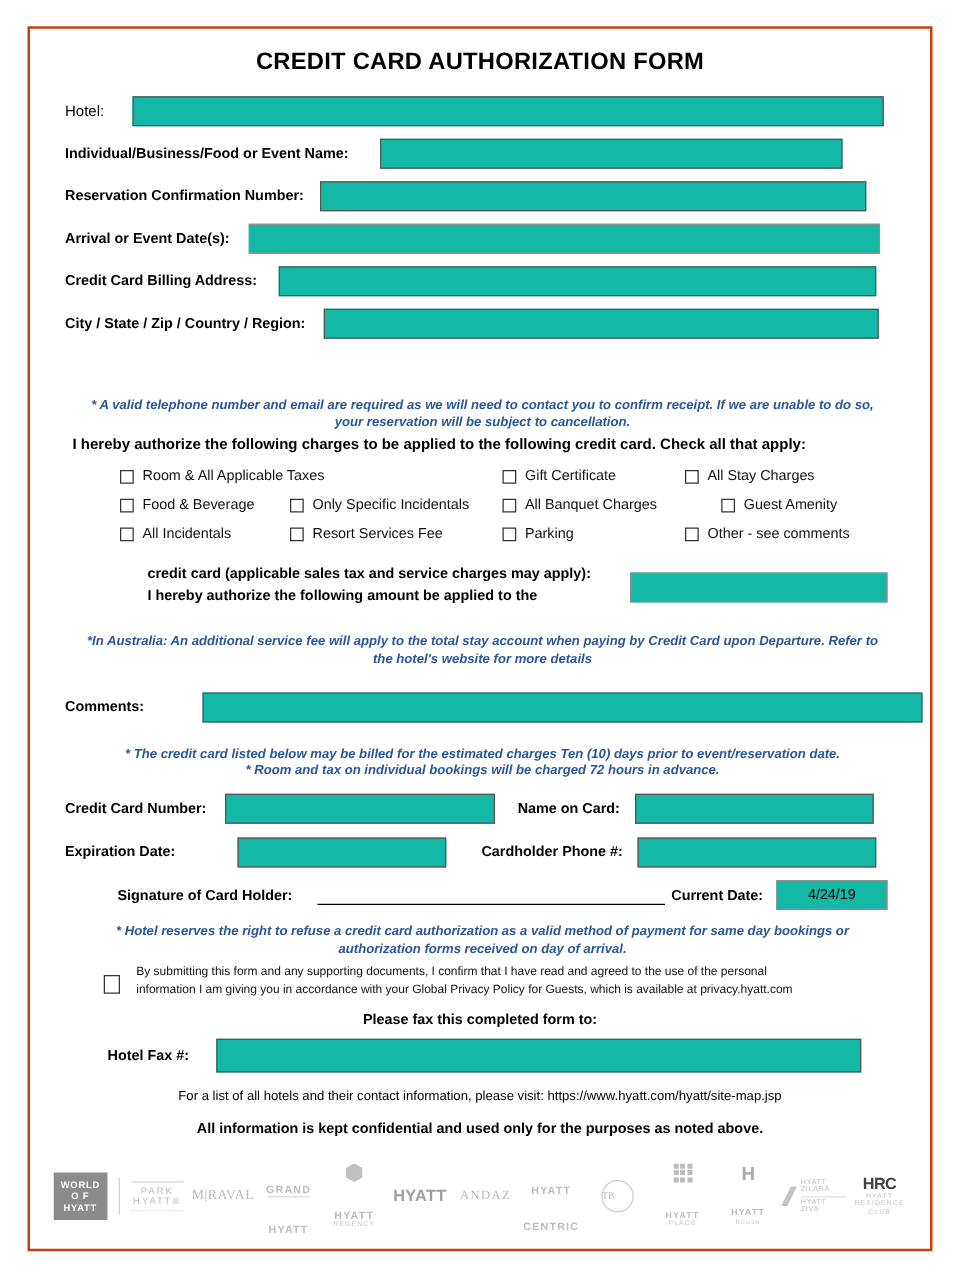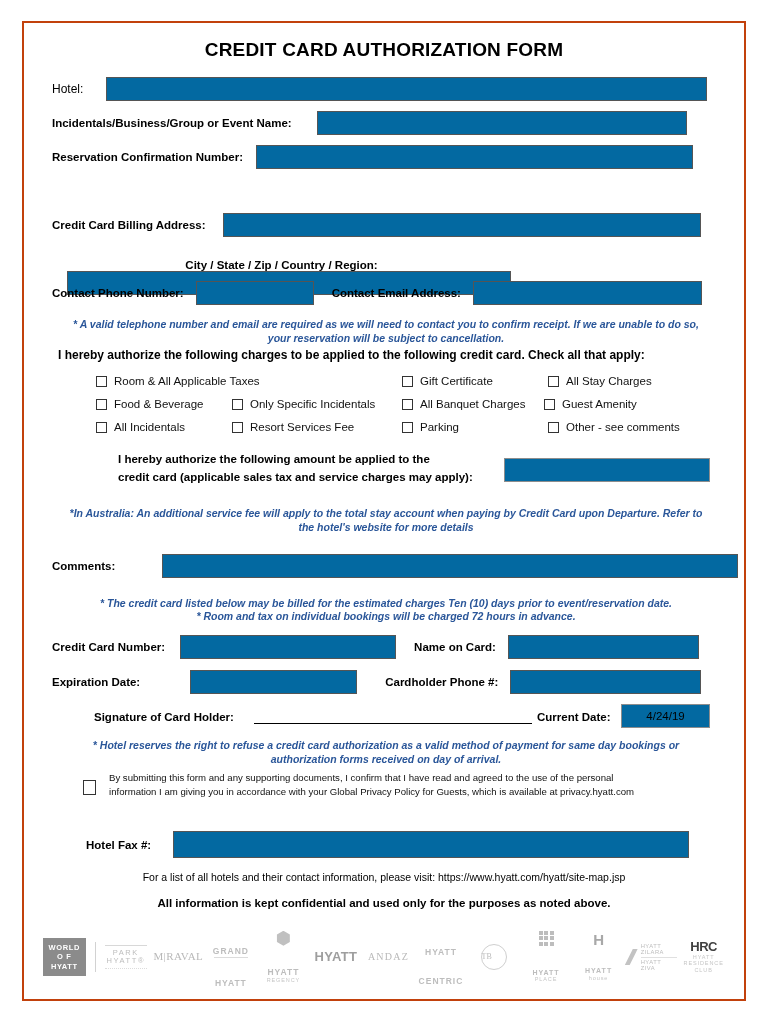--- a/index.html
+++ b/index.html
@@ -27,21 +27,21 @@
     font-size: 19px; font-weight: bold; letter-spacing: .2px;
     color: #000;
   }
 
   
   .row { position: absolute; display: flex; align-items: center; }
   .lbl { font-size: 11.5px; font-weight: bold; color: #000; white-space: nowrap; }
   .lbl.reg { font-weight: normal; font-size: 12px; }
   .box {
     border: 1px solid #555;
-    background: #0369a1;
+    background: #14b8a6;
     height: 24px;
   }
   .box.soft { border-color: #8d8d8d; }
 
   
   .note {
     position: absolute;
     color: #2a5699;
     font-style: italic;
     font-weight: bold;
@@ -155,46 +155,44 @@
 <div class="inner">
 
   <div class="form-title">CREDIT CARD AUTHORIZATION FORM</div>
 
   <div class="row" style="left:28px; top:54px;">
     <span class="lbl reg">Hotel:</span>
     <span class="box" style="width:601px; margin-left:23px;"></span>
   </div>
 
   <div class="row" style="left:28px; top:88px;">
-    <span class="lbl">Incidentals/Business/Group or Event  Name:</span>
+    <span class="lbl">Individual/Business/Food or Event  Name:</span>
     <span class="box" style="width:370px; margin-left:25px;"></span>
   </div>
 
   <div class="row" style="left:28px; top:122px;">
     <span class="lbl">Reservation Confirmation Number:</span>
     <span class="box" style="width:437px; margin-left:13px;"></span>
   </div>
 
+  <div class="row" style="left:28px; top:156px;">
+    <span class="lbl">Arrival or Event Date(s):</span>
+    <span class="box soft" style="width:505px; margin-left:15px;"></span>
+  </div>
 
   <div class="row" style="left:28px; top:190px;">
     <span class="lbl">Credit Card Billing Address:</span>
     <span class="box" style="width:478px; margin-left:17px;"></span>
   </div>
 
-  <div class="row" style="left:28px; top:236px;flex-direction:column;">
+  <div class="row" style="left:28px; top:224px;">
     <span class="lbl">City / State / Zip / Country / Region:</span>
     <span class="box" style="width:444px; margin-left:15px;"></span>
   </div>
 
-  <div class="row" style="left:28px; top:258px;">
-    <span class="lbl">Contact Phone Number:</span>
-    <span class="box" style="width:118px; margin-left:12px;"></span>
-    <span class="lbl" style="margin-left:18px;">Contact Email Address:</span>
-    <span class="box" style="width:229px; margin-left:12px;"></span>
-  </div>
 
   <div class="note" style="left:38px; top:294px; width:648px;">* A valid telephone number and email are required as we will need to contact you to confirm receipt. If we are unable to do so, your reservation will be subject to cancellation.</div>
 
   <div class="blackline" style="left:34px; top:325px;">I hereby authorize the following charges to be applied to the following credit card.  Check all that apply:</div>
 
   <div class="cb-item" style="left:72px; top:352px;">
     <span class="cb"></span>
     <span class="cb-lab">Room &amp; All Applicable Taxes</span>
   </div>
   <div class="cb-item" style="left:72px; top:375px;">
@@ -225,32 +223,32 @@
   </div>
   <div class="cb-item" style="left:378px; top:398px;">
     <span class="cb"></span>
     <span class="cb-lab">Parking</span>
   </div>
 
   <div class="cb-item" style="left:524px; top:352px;">
     <span class="cb"></span>
     <span class="cb-lab">All Stay Charges</span>
   </div>
-  <div class="cb-item" style="left:520px; top:375px;">
+  <div class="cb-item" style="left:553px; top:375px;">
     <span class="cb"></span>
     <span class="cb-lab">Guest Amenity</span>
   </div>
   <div class="cb-item" style="left:524px; top:398px;">
     <span class="cb"></span>
     <span class="cb-lab">Other - see comments</span>
   </div>
 
   <div class="amt-text" style="left:94px; top:428px;">
+    <div>credit card (applicable sales tax and service charges may apply):</div>
     <div>I hereby authorize the following amount be applied to the</div>
-    <div>credit card (applicable sales tax and service charges may apply):</div>
   </div>
   <span class="box soft" style="position:absolute; left:480px; top:435px; width:206px;"></span>
 
   <div class="note" style="left:38px; top:483px; width:648px;">*In Australia: An additional service fee will apply to the total stay account when paying by Credit Card upon Departure. Refer to the hotel's website for more details</div>
 
   <div class="row" style="left:28px; top:531px;">
     <span class="lbl">Comments:</span>
     <span class="box" style="width:576px; margin-left:47px;"></span>
   </div>
 
@@ -274,20 +272,21 @@
   <div class="lbl" style="position:absolute; left:70px; top:688px;">Signature of Card Holder:</div>
   <div class="sig-line" style="left:230px; top:700px; width:278px;"></div>
   <div class="lbl" style="position:absolute; left:513px; top:688px;">Current Date:</div>
   <div class="box soft" style="position:absolute; left:597px; top:681px; width:89px; display:flex; align-items:center; justify-content:center; font-size:11.5px;">4/24/19</div>
 
   <div class="note" style="left:38px; top:715px; width:648px;">* Hotel reserves the right to refuse a credit card authorization as a valid method of payment for same day bookings or authorization forms received on day of arrival.</div>
 
   <div class="priv-cb" style="left:59px; top:757px;"></div>
   <div class="priv-text" style="left:85px; top:748px; width:540px;">By submitting this form and any supporting documents, I confirm that I have read and agreed to the use of the personal information I am giving you in accordance with your Global Privacy Policy for Guests, which is available at privacy.hyatt.com</div>
 
+  <div class="ctext bold" style="top:787px;">Please fax this completed form to:</div>
 
   <div class="row" style="left:62px; top:808px;">
     <span class="lbl">Hotel Fax #:</span>
     <span class="box" style="width:516px; margin-left:22px; height:27px;"></span>
   </div>
 
   <div class="ctext small" style="top:848px;">For a list of all hotels and their contact information, please visit: https://www.hyatt.com/hyatt/site-map.jsp</div>
 
   <div class="ctext bold" style="top:874px;">All information is kept confidential and used only for the purposes as noted above.</div>
 

